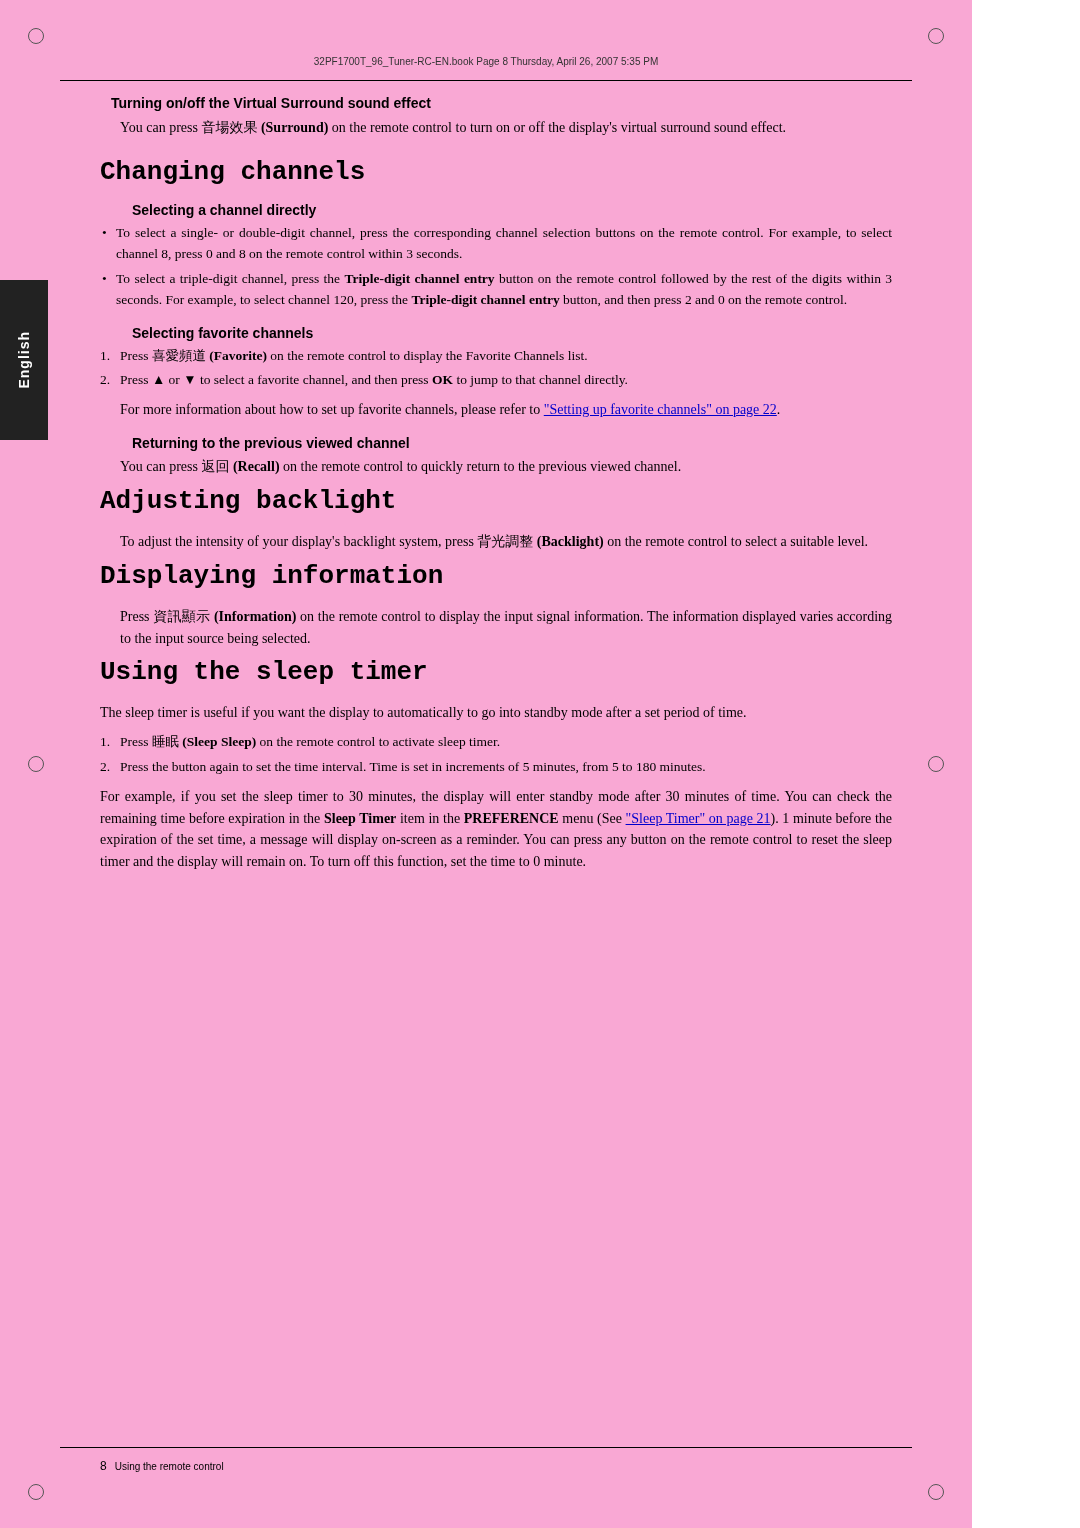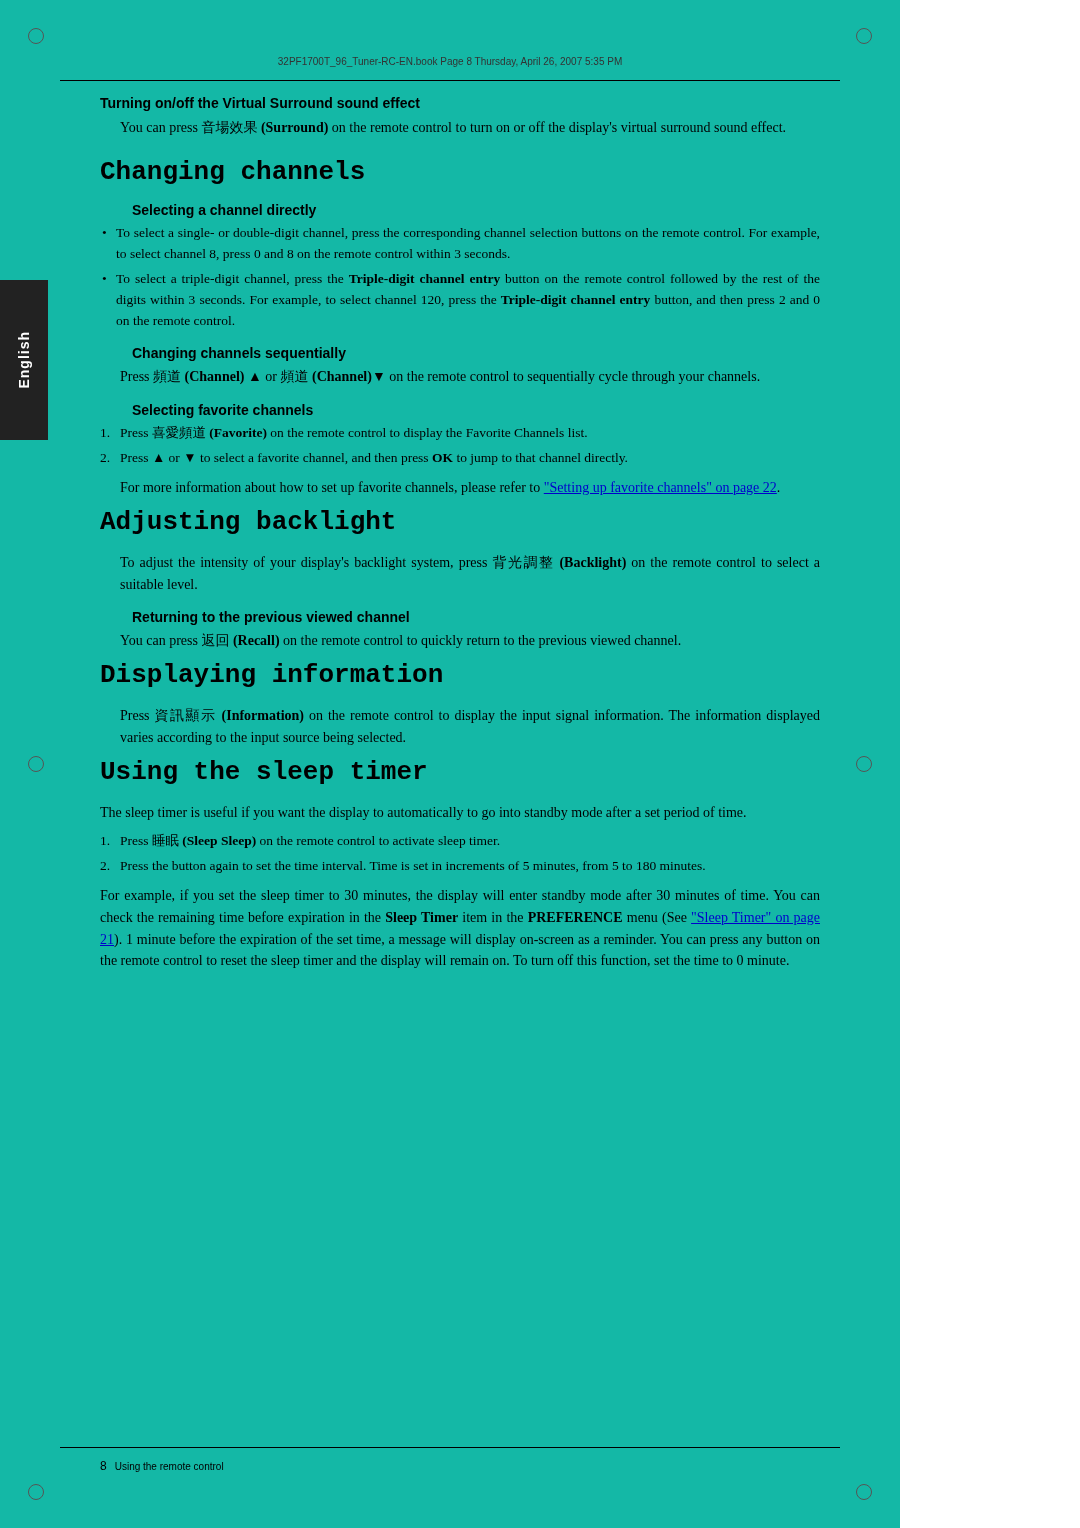--- a/index.html
+++ b/index.html
@@ -13,23 +13,23 @@
       font-family: 'Times New Roman', Times, serif;
       font-size: 13.5px;
       color: #000000;
       width: 1080px;
       min-height: 1528px;
       position: relative;
       overflow: hidden;
     }
 
     .page-container {
-      width: 900px;
+      width: 972px;
       min-height: 1528px;
-      background: #14b8a6;
+      background: #f9a8d4;
       position: relative;
       padding: 8px;
     }
 
     
     .crop-mark {
       position: absolute;
       width: 16px;
       height: 16px;
       border-radius: 50%;
@@ -112,20 +112,21 @@
     
     .section-turning {
       margin-bottom: 18px;
     }
 
     .subsection-title {
       font-family: Arial, Helvetica, sans-serif;
       font-size: 14px;
       font-weight: bold;
       margin-bottom: 6px;
+      margin-left: 11px;
     }
 
     .body-text {
       font-size: 14px;
       line-height: 1.55;
       text-align: justify;
     }
 
     
     .main-heading {
@@ -271,55 +272,49 @@
       <ul class="bullet-list">
         <li>
           To select a single- or double-digit channel, press the corresponding channel selection buttons on the remote control. For example, to select channel 8, press 0 and 8 on the remote control within 3 seconds.
         </li>
         <li>
           To select a triple-digit channel, press the <span class="bold">Triple-digit channel entry</span> button on the remote control followed by the rest of the digits within 3 seconds. For example, to select channel 120, press the <span class="bold">Triple-digit channel entry</span> button, and then press 2 and 0 on the remote control.
         </li>
       </ul>
     </div>
 
-    <div>
-      <div class="sub-heading">Changing channels sequentially</div>
-      <p class="body-text indented">
-        Press <span class="cjk">頻道</span> <span class="bold">(Channel)</span> ▲ or <span class="cjk">頻道</span> <span class="bold">(Channel)</span>▼ on the remote control to sequentially cycle through your channels.
-      </p>
-    </div>
 
     <div>
       <div class="sub-heading">Selecting favorite channels</div>
       <ol class="numbered-list">
         <li>
           <span class="num">1.</span>
           Press <span class="cjk">喜愛頻道</span> <span class="bold">(Favorite)</span> on the remote control to display the Favorite Channels list.
         </li>
         <li>
           <span class="num">2.</span>
           Press ▲ or ▼ to select a favorite channel, and then press <span class="bold">OK</span> to jump to that channel directly.
         </li>
       </ol>
       <p class="body-text indented">
         For more information about how to set up favorite channels, please refer to <span class="link-text">"Setting up favorite channels" on page 22</span>.
       </p>
     </div>
 
     <div>
+      <div class="sub-heading">Returning to the previous viewed channel</div>
+      <p class="body-text indented">
+        You can press <span class="cjk">返回</span> <span class="bold">(Recall)</span> on the remote control to quickly return to the previous viewed channel.
+      </p>
+    </div>
+
+    <div>
       <div class="main-heading">Adjusting backlight</div>
       <p class="body-text indented">
         To adjust the intensity of your display's backlight system, press <span class="cjk">背光調整</span> <span class="bold">(Backlight)</span> on the remote control to select a suitable level.
-      </p>
-    </div>
-
-    <div>
-      <div class="sub-heading">Returning to the previous viewed channel</div>
-      <p class="body-text indented">
-        You can press <span class="cjk">返回</span> <span class="bold">(Recall)</span> on the remote control to quickly return to the previous viewed channel.
       </p>
     </div>
 
     <div>
       <div class="main-heading">Displaying information</div>
       <p class="body-text indented">
         Press <span class="cjk">資訊顯示</span> <span class="bold">(Information)</span> on the remote control to display the input signal information. The information displayed varies according to the input source being selected.
       </p>
     </div>
 

